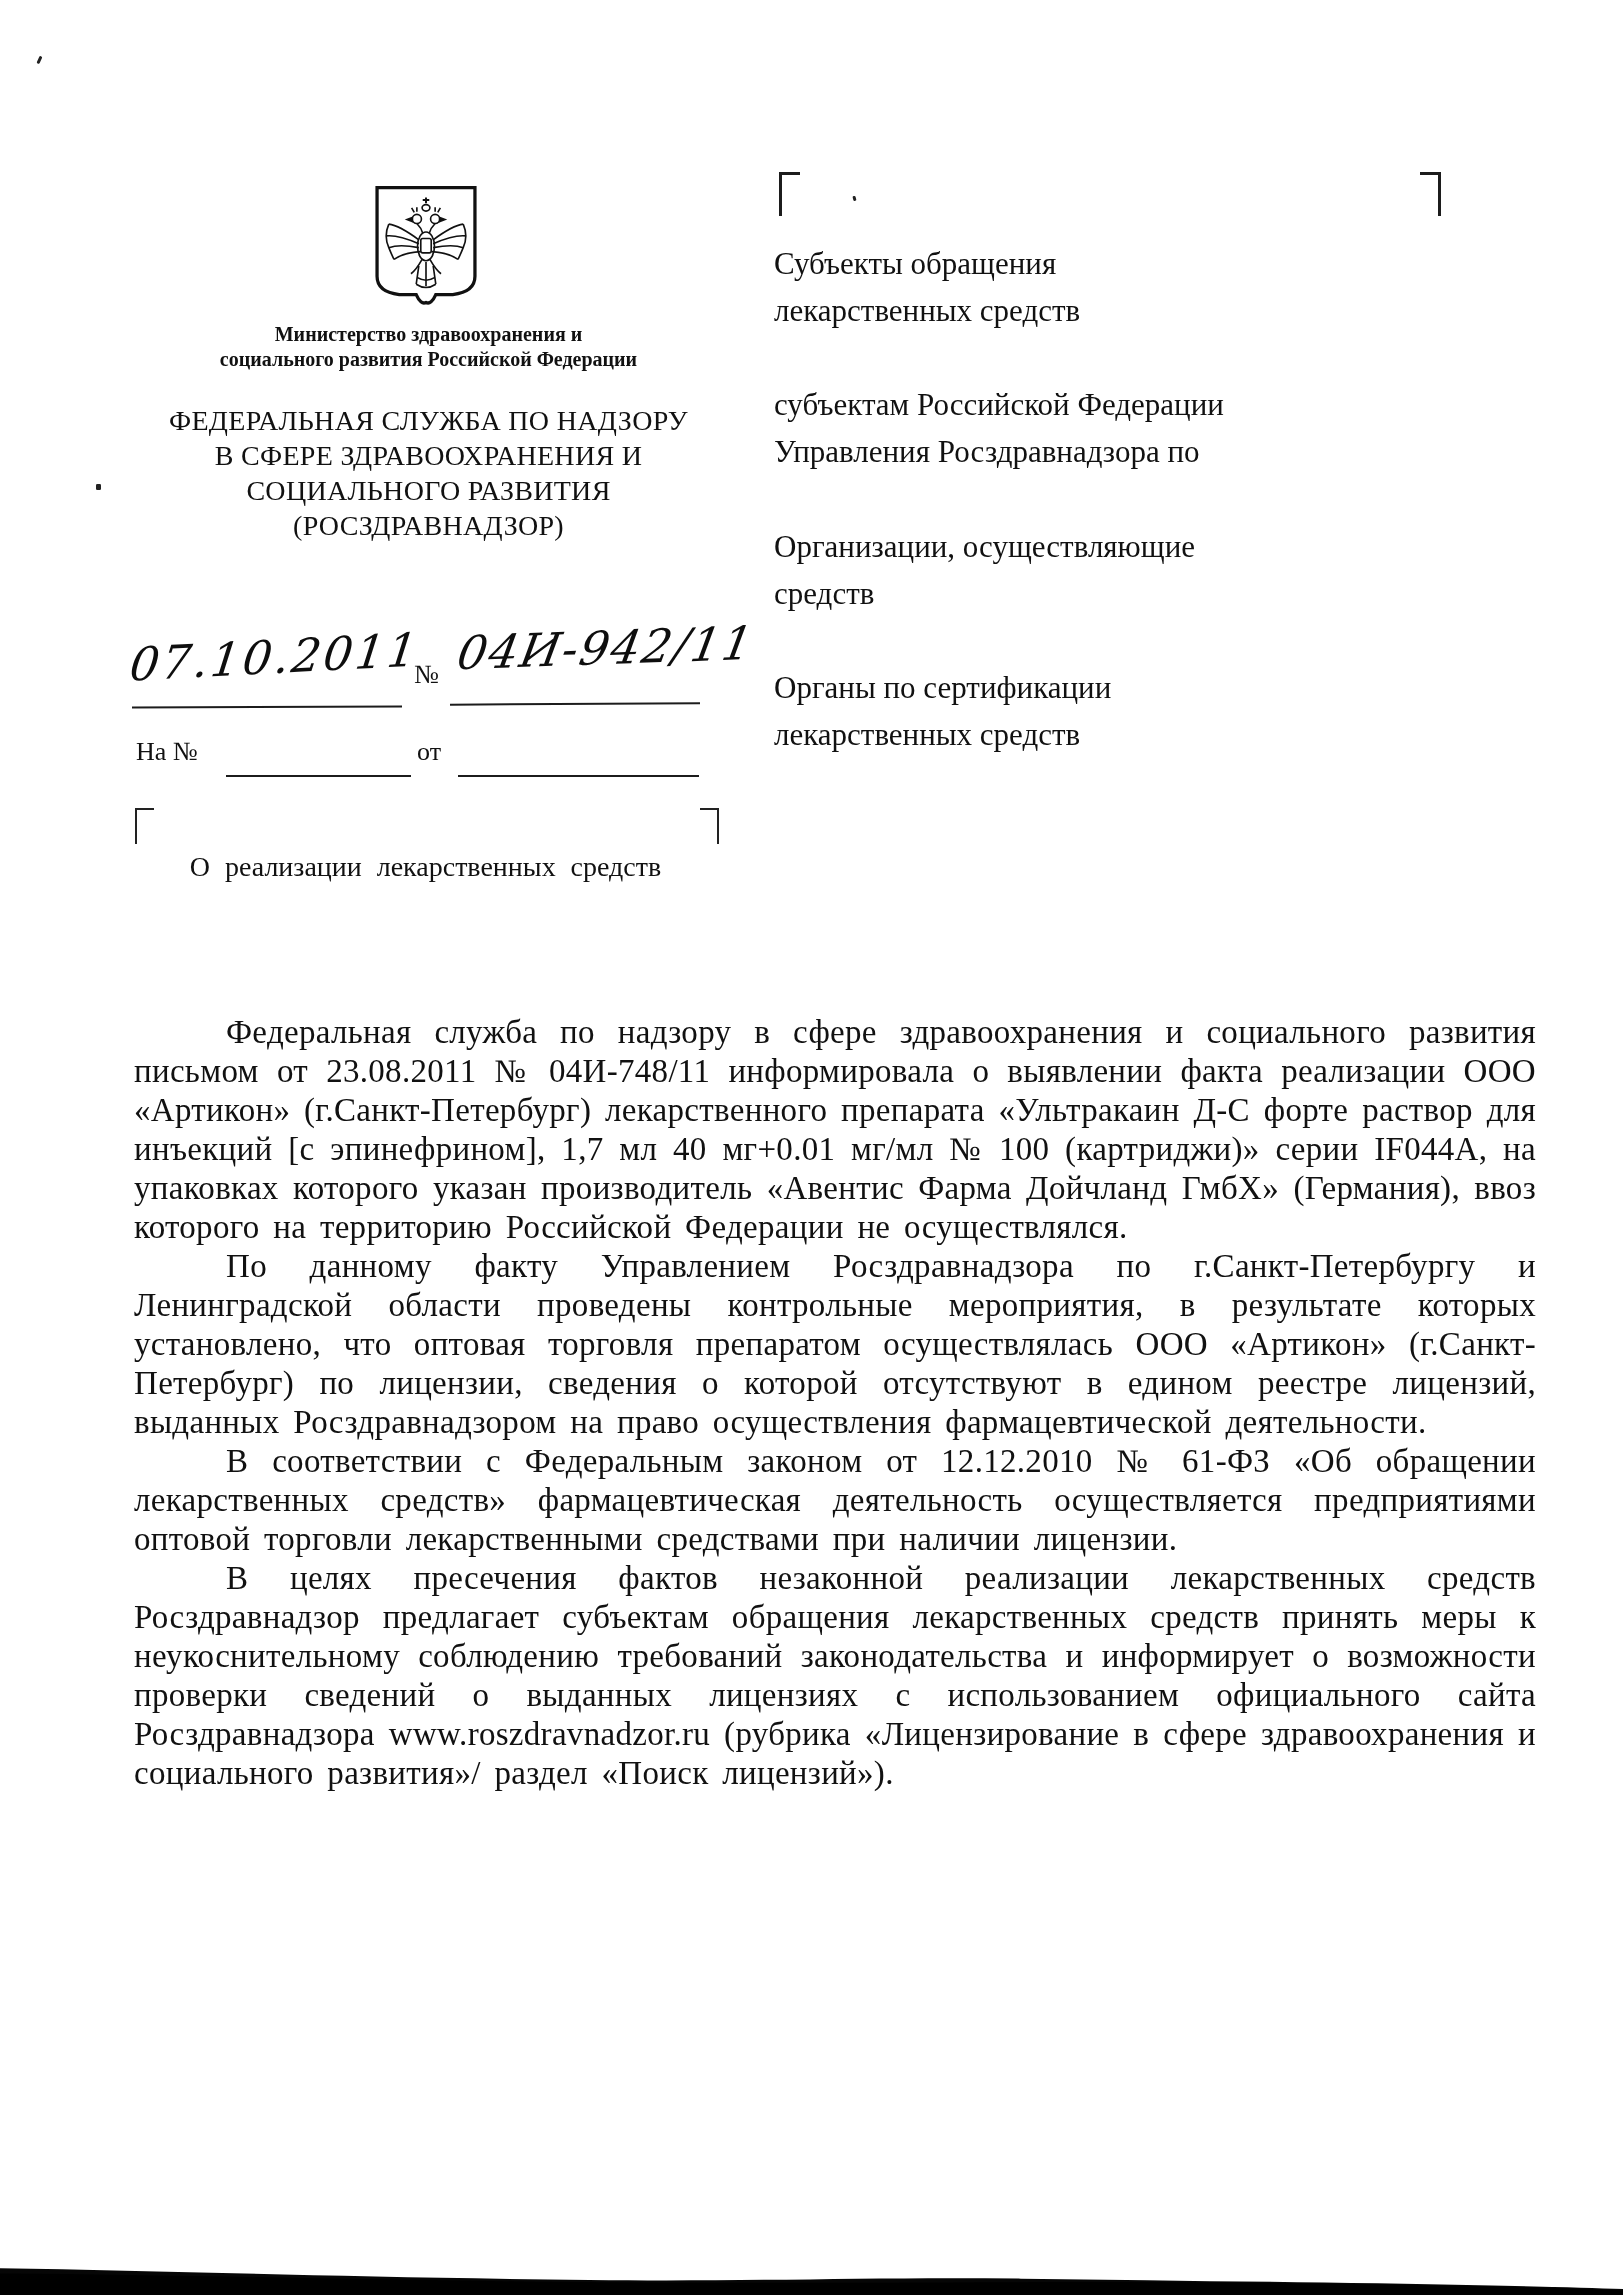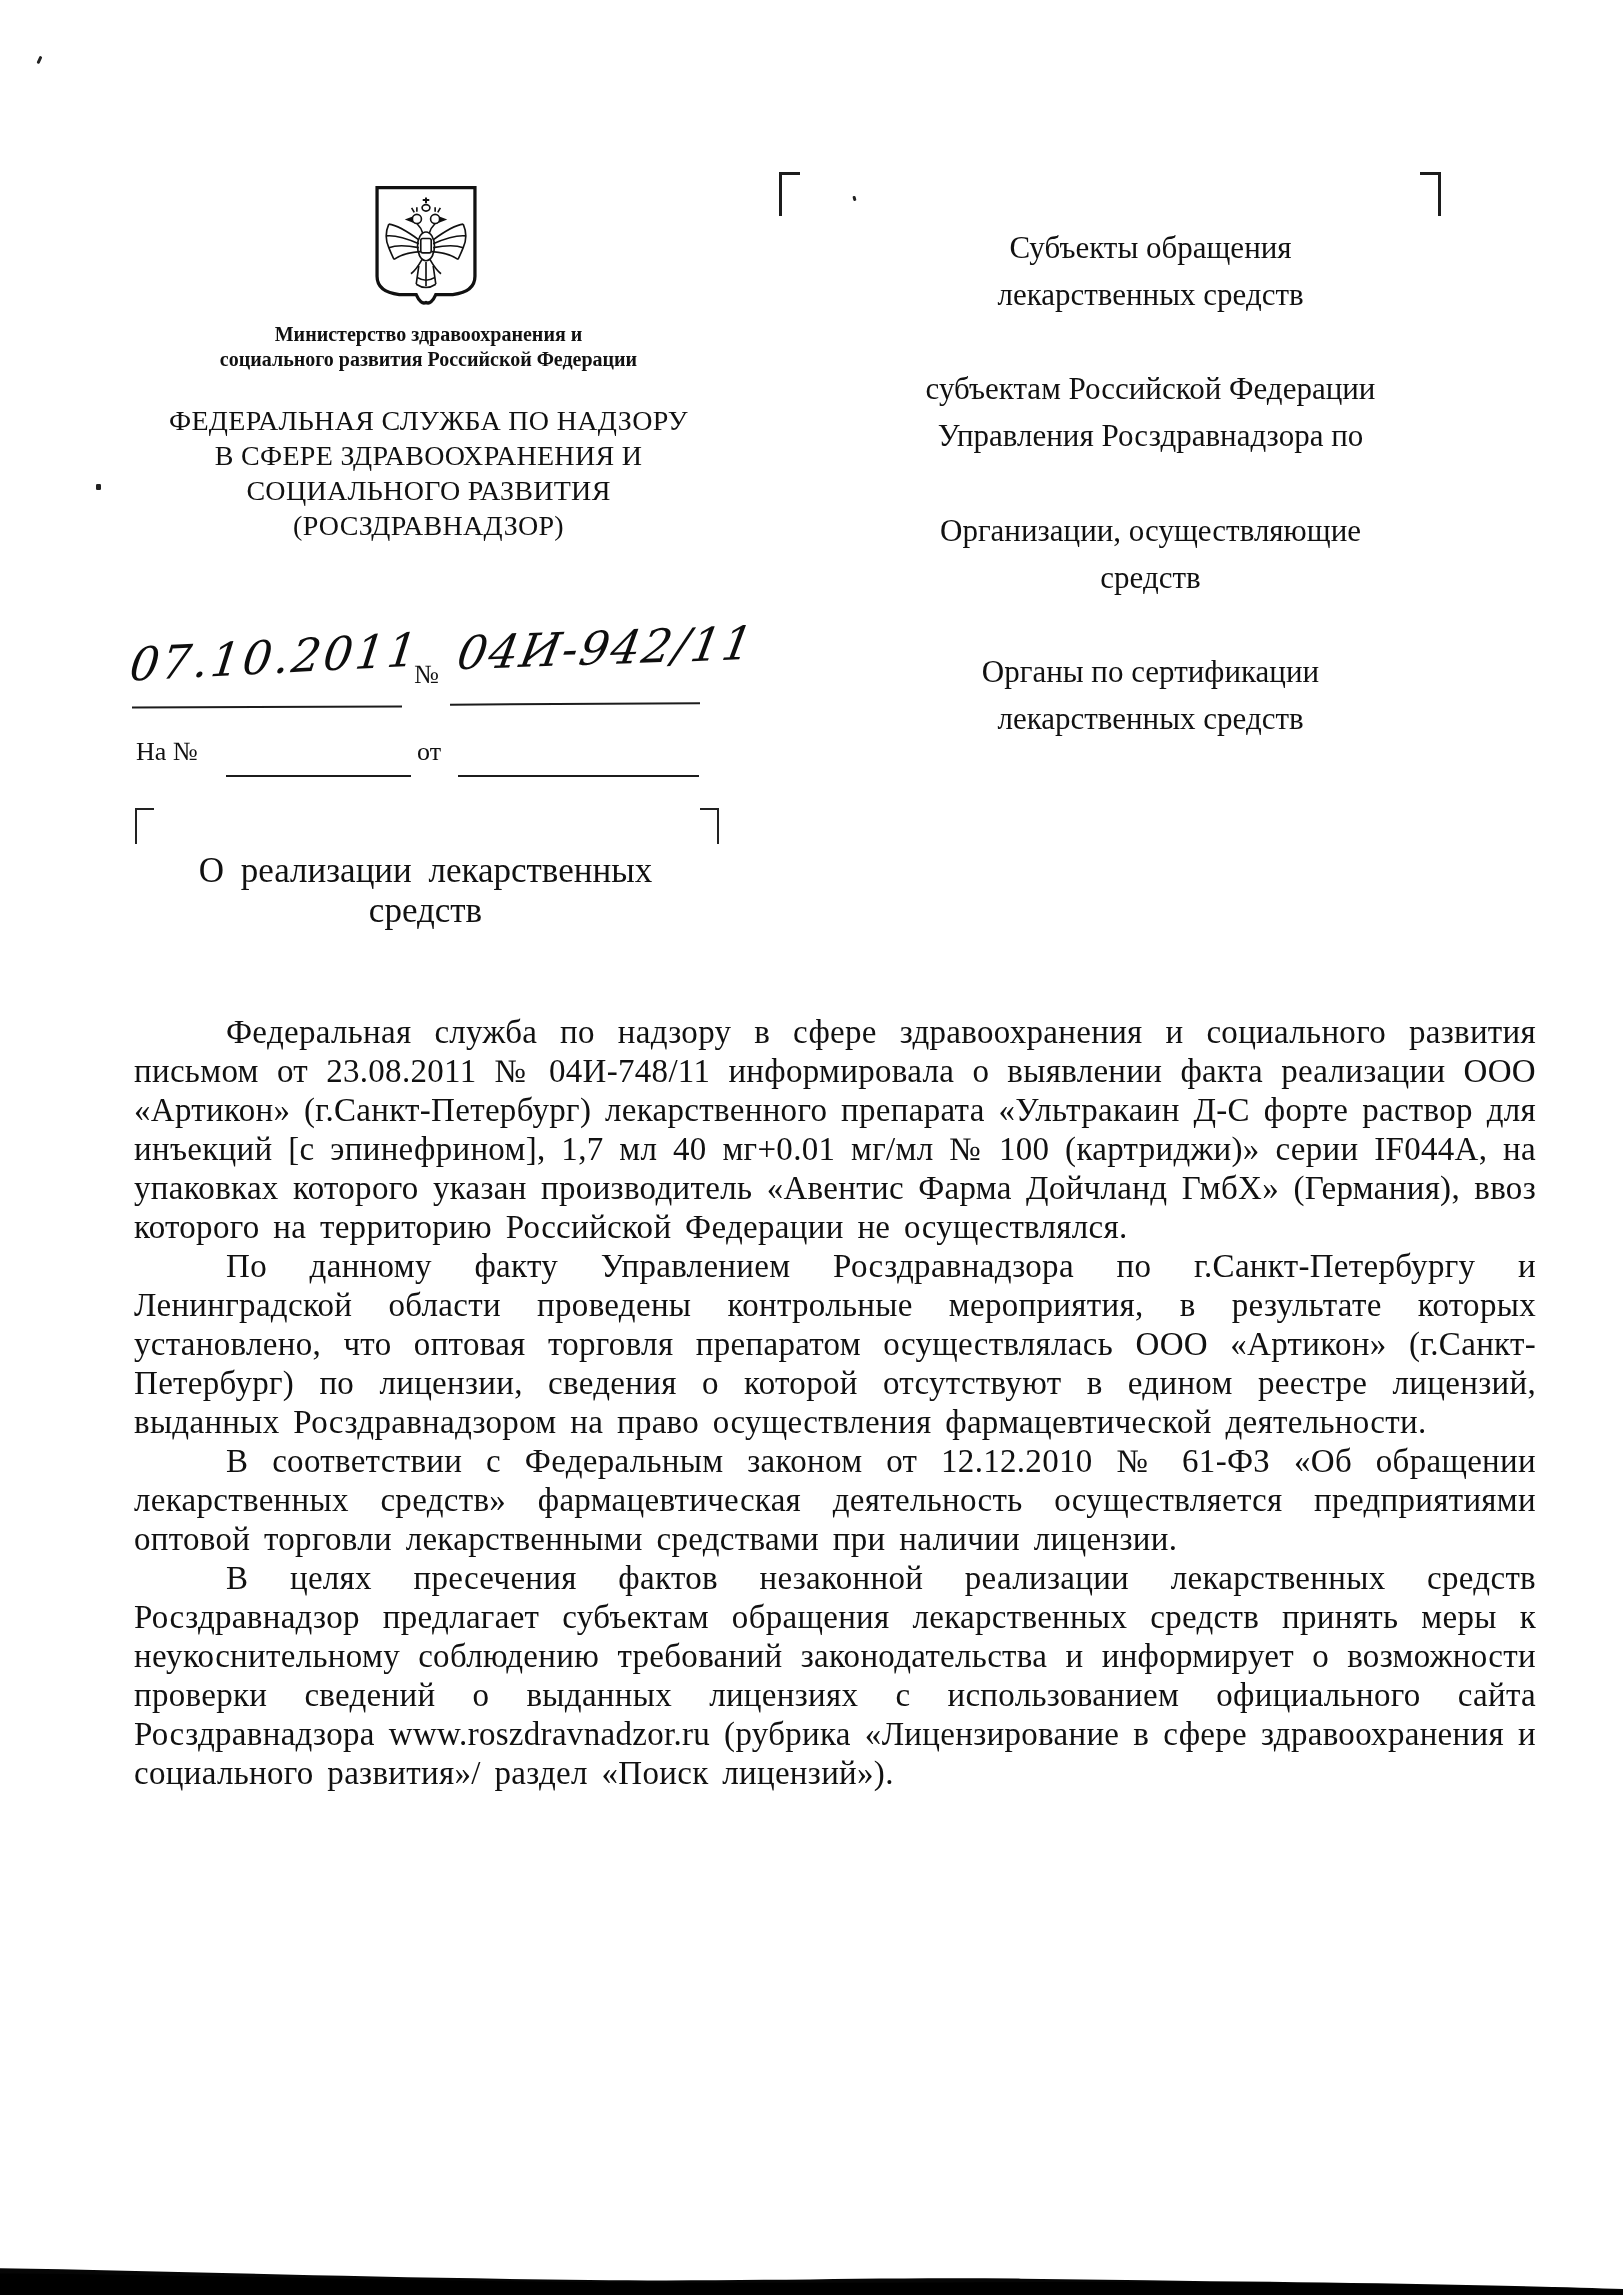--- a/index.html
+++ b/index.html
@@ -30,28 +30,28 @@
   .reply-label{left:136px;top:737px;font-size:26px;}
   .reply-from{left:417px;top:737px;font-size:26px;}
   .reply-rule-1{left:226px;top:775px;width:185px;}
   .reply-rule-2{left:458px;top:775px;width:241px;}
   .corner{width:17px;height:34px;}
   .corner.tl{border-left:2.6px solid #222;border-top:2.6px solid #222;}
   .corner.tr{border-right:2.6px solid #222;border-top:2.6px solid #222;}
   .subj-br-l{left:135px;top:808px;}
   .subj-br-r{left:700px;top:808px;}
   .subject{left:134px;top:851px;width:583px;text-align:center;
-    font-size:35px;word-spacing:7.9px;}
+    font-size:28px;word-spacing:7.9px;}
   
   .rcpt-br-l{left:779px;top:172px;width:18.3px;height:41px;
     border-left:3.3px solid #1c1c1c;border-top:3.3px solid #1c1c1c;}
   .rcpt-br-r{left:1420px;top:172px;width:18.3px;height:41px;
     border-right:3.3px solid #1c1c1c;border-top:3.3px solid #1c1c1c;}
-  .rcpt{left:820px;width:661px;text-align:center;
-    font-size:31px;line-height:47px;}
+  .rcpt{left:774px;width:661px;
+    font-size:31px;line-height:47px;margin-top:16px;}
   .rcpt-1{top:224px;}
   .rcpt-2{top:365px;}
   .rcpt-3{top:507px;}
   .rcpt-4{top:648px;}
   
   .body-text{left:134px;top:1013px;width:1402px;}
   .body-text p{margin:0;text-align:justify;text-indent:92px;
     font-size:33px;line-height:39px;letter-spacing:0.3px;word-spacing:5.2px;}
   
   .speck{background:#222;border-radius:1.3px;}

